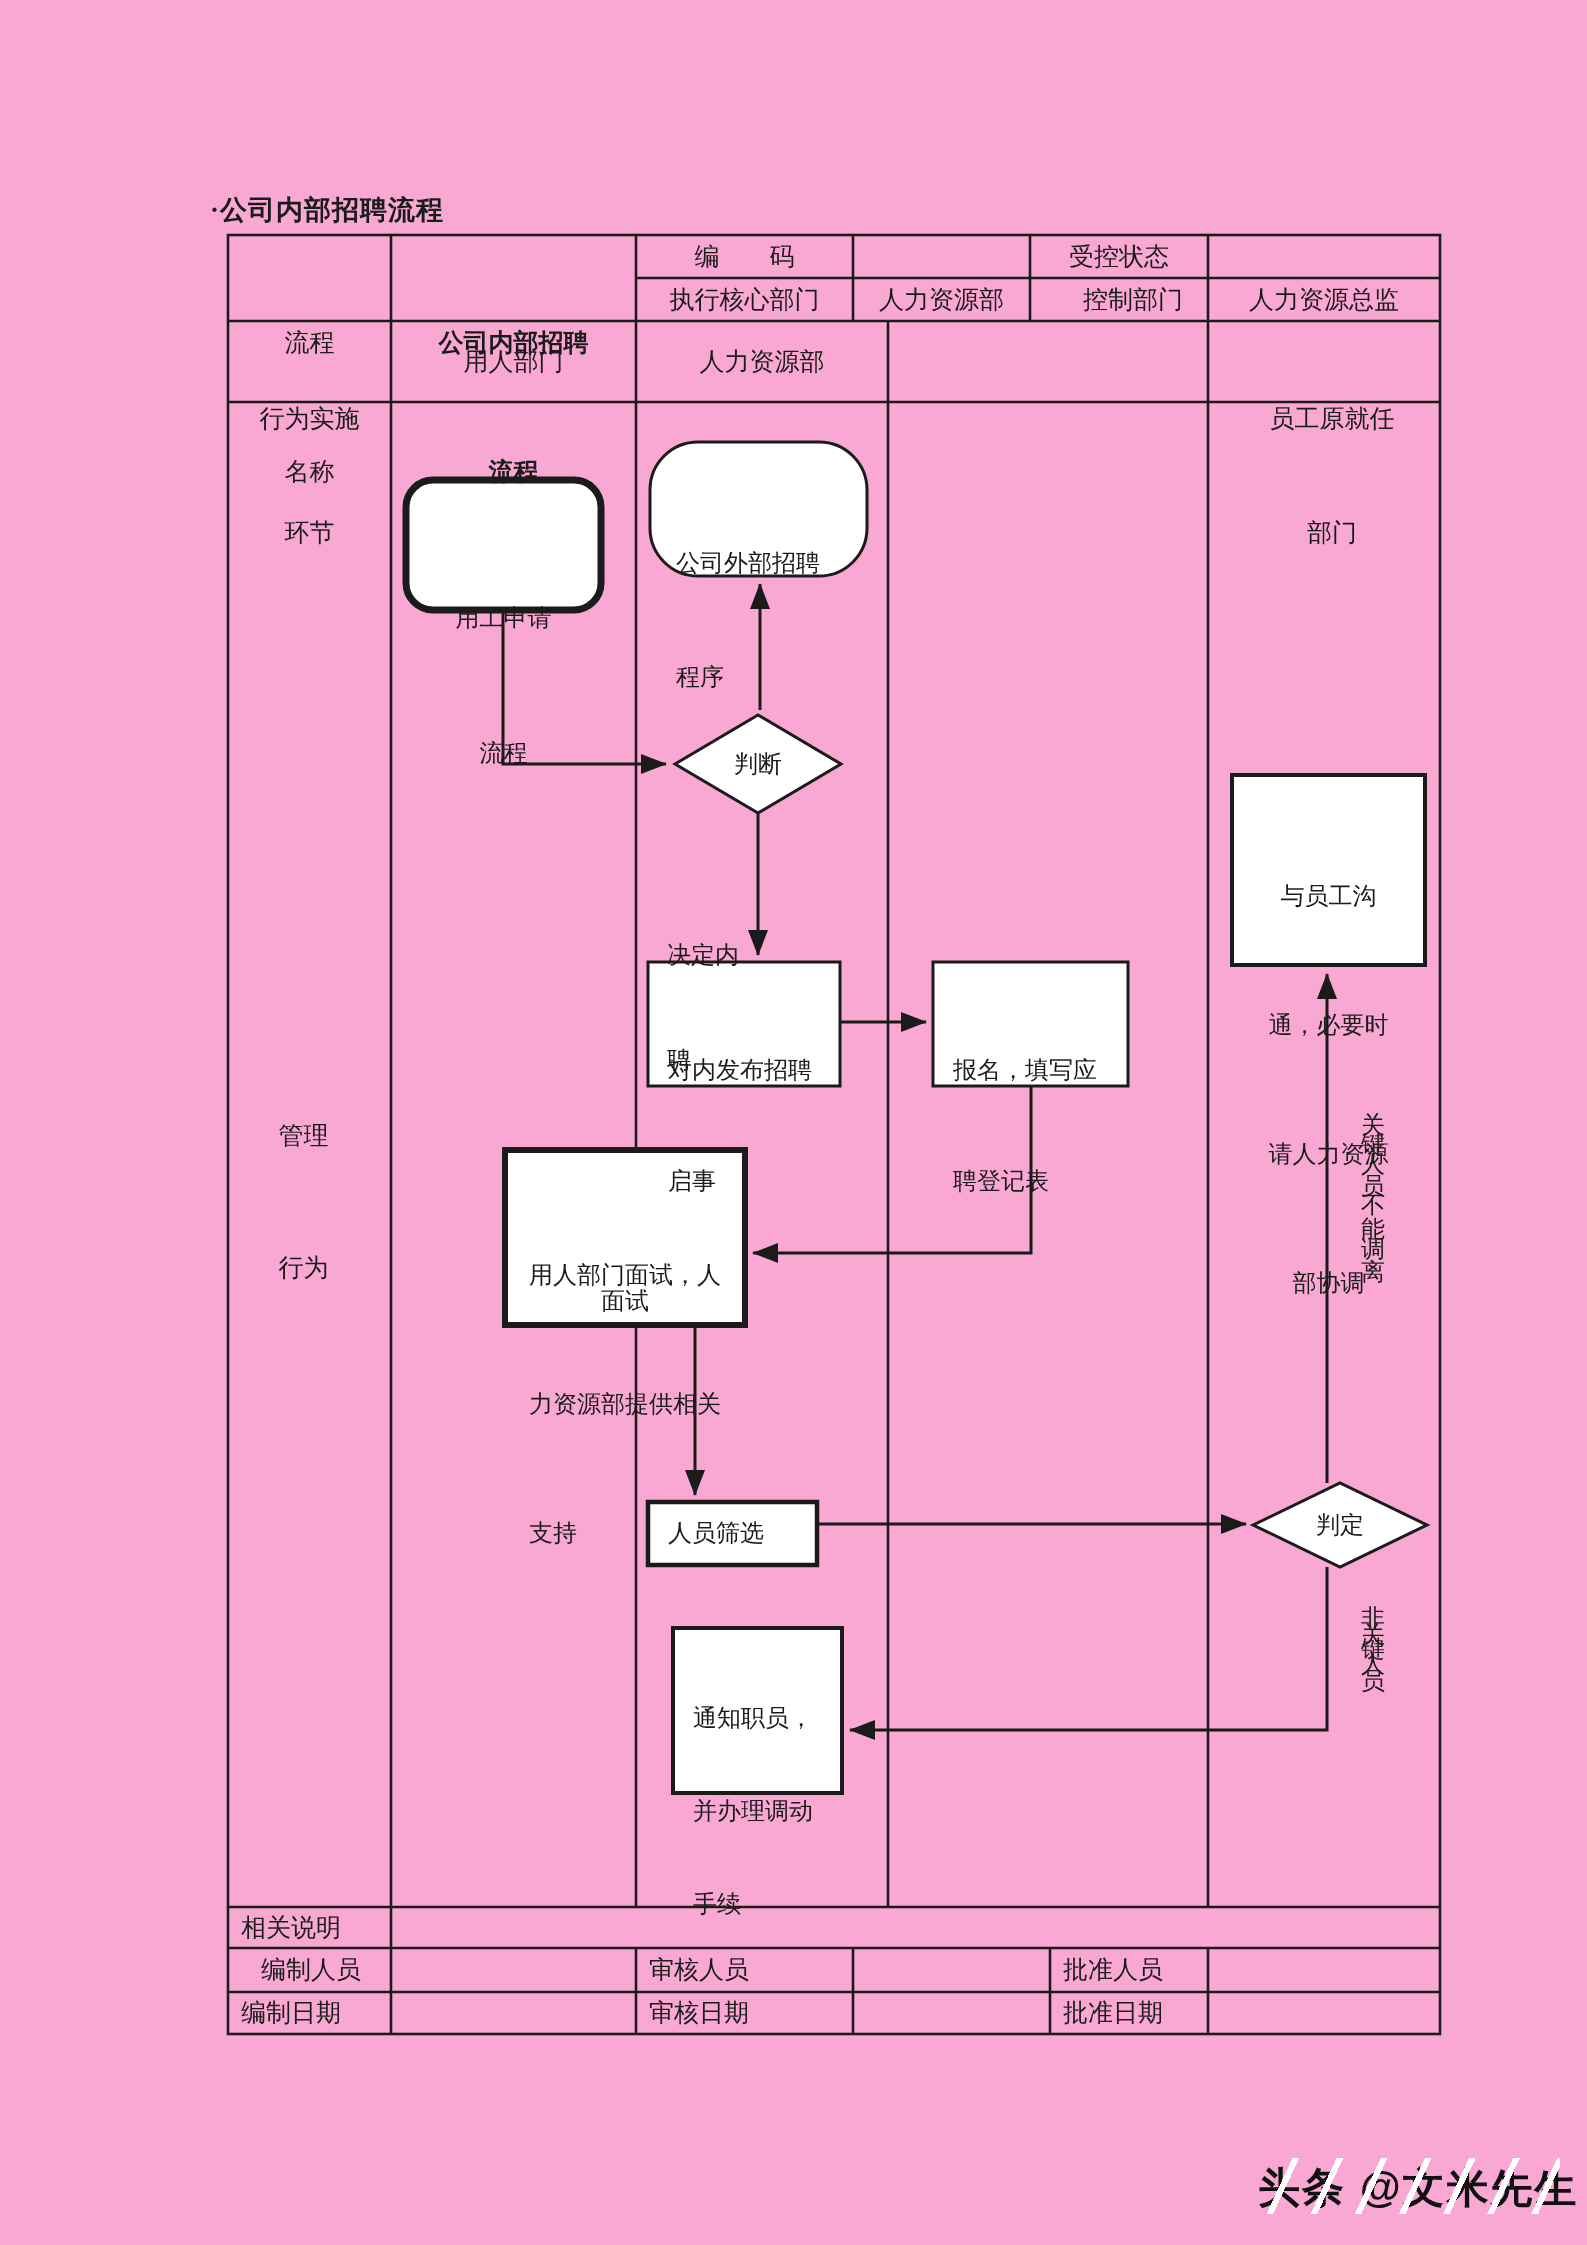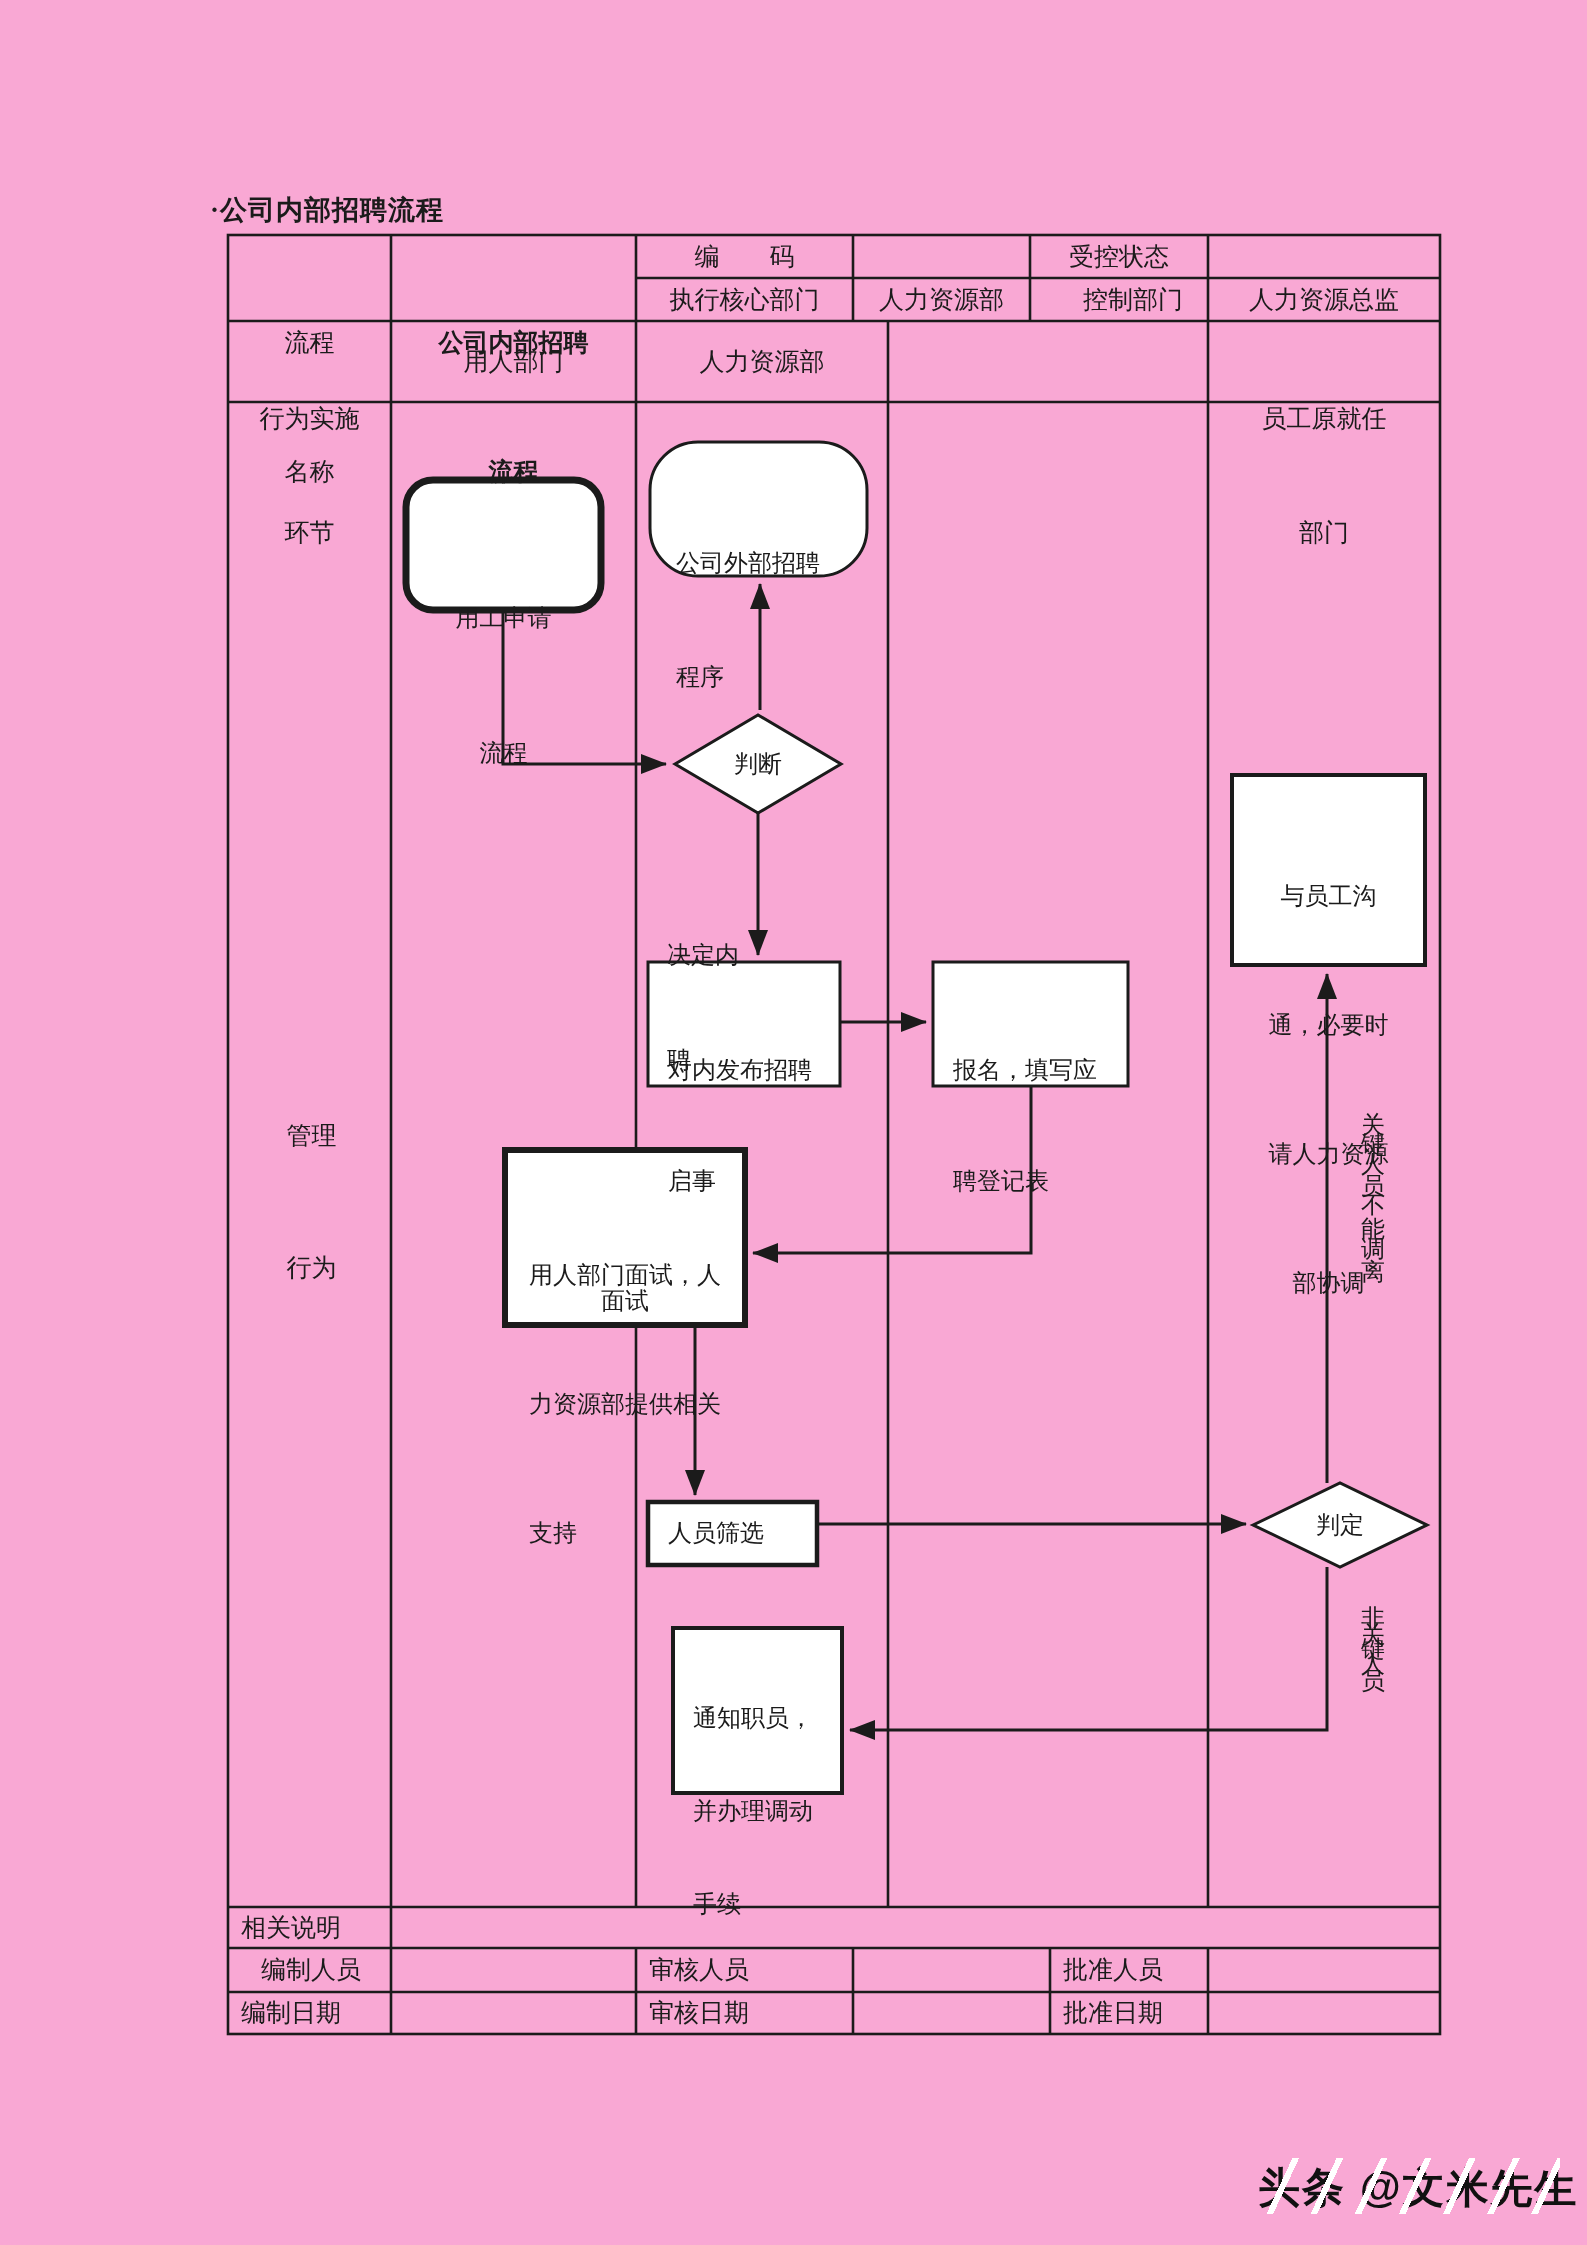--- a/index.html
+++ b/index.html
@@ -122,26 +122,26 @@
   <div class="txt f25 center" style="left:853px;top:278px;width:177px;line-height:43px;">人力资源部</div>
   <div class="txt f25 center" style="left:1030px;top:278px;width:206px;line-height:43px;">控制部门</div>
   <div class="txt f25 center" style="left:1208px;top:278px;width:232px;line-height:43px;">人力资源总监</div>
 
   <div class="txt f25 center" style="left:228px;top:324px;width:163px;line-height:38px;">
     <span>行为实施</span>
     <span>环节</span>
   </div>
   <div class="txt f25 center" style="left:391px;top:321px;width:245px;line-height:81px;">用人部门</div>
   <div class="txt f25 center" style="left:636px;top:321px;width:252px;line-height:81px;">人力资源部</div>
-  <div class="txt f25 center" style="left:1208px;top:324px;width:232px;line-height:38px;">
+  <div class="txt f25 center" style="left:1208px;top:324px;width:232px;line-height:38px;padding-left:8px;">
     <span>员工原就任</span>
     <span>部门</span>
   </div>
 
-  <div class="txt f25 center" style="left:228px;top:1026px;width:151px;line-height:44px;padding-left:8px;">
+  <div class="txt f25 center" style="left:228px;top:1026px;width:151px;line-height:44px;">
     <span>管理</span>
     <span>行为</span>
   </div>
 
   <div class="txt f24 center" style="left:406px;top:506px;width:195px;line-height:45px;">
     <span>用工申请</span>
     <span>流程</span>
   </div>
   <div class="txt f24 left" style="left:676px;top:468px;width:185px;line-height:38px;">
     <span>公司外部招聘</span>

